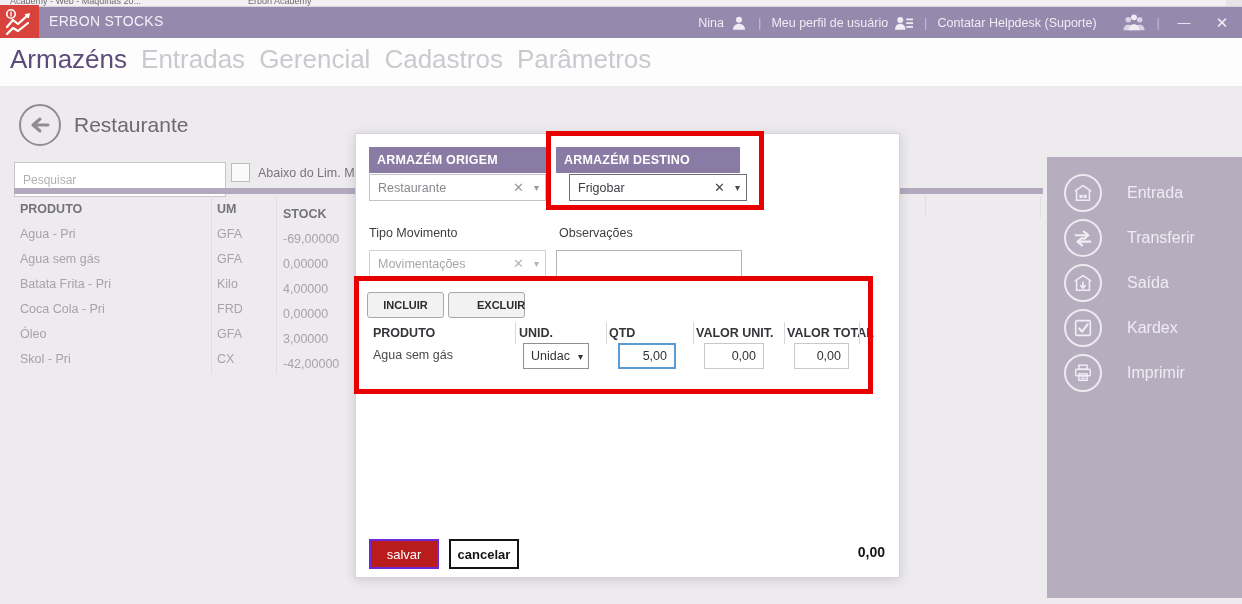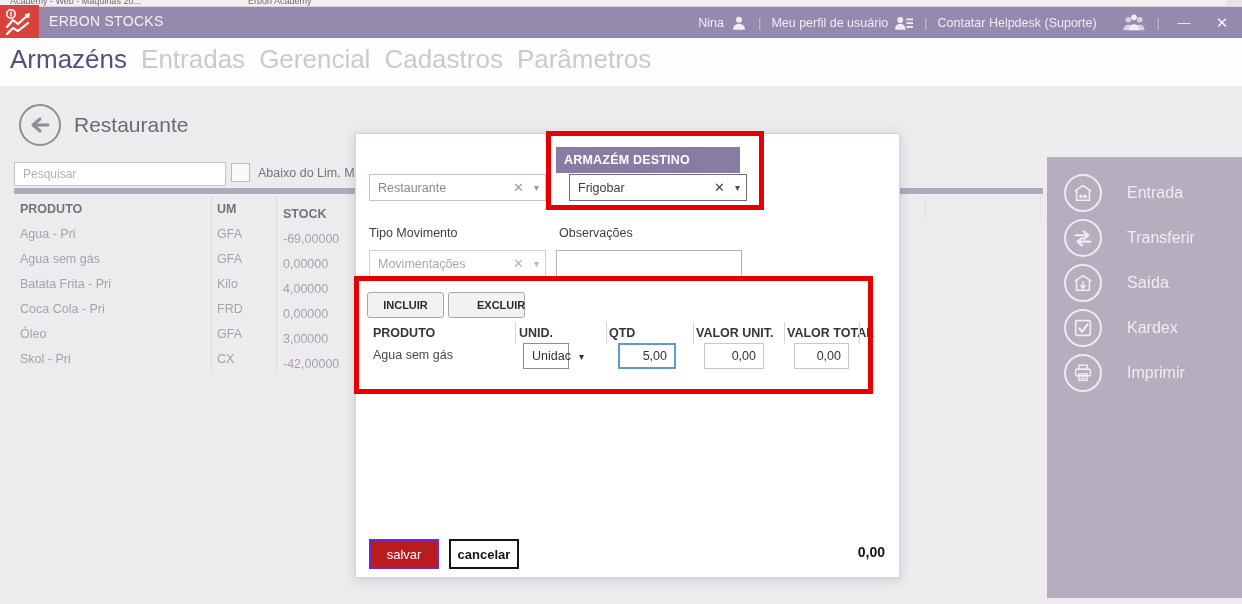--- a/index.html
+++ b/index.html
@@ -23,21 +23,21 @@
 
   
   .nav-band { position:absolute; left:0; top:38px; width:1242px; height:48px; background:#fdfdfd; }
   .nav { position:absolute; left:10px; top:44px; display:flex; gap:14px; font-size:26px; }
   .nav a { text-decoration:none; color:#cbc8cf; }
   .nav a.active { color:#5c4c7a; }
 
   
   .back-circle { position:absolute; left:19px; top:104px; width:42px; height:42px; border:2px solid #8f8d92; border-radius:50%; display:flex; align-items:center; justify-content:center; background:transparent; }
   .page-title { position:absolute; left:74px; top:113px; font-size:21px; color:#6c6a6f; }
-  .search-box { position:absolute; left:14px; top:162px; width:212px; height:24px; border:1px solid #c7c5c9; background:#fff; font-size:12px; padding:0 8px; color:#ec4899; font-family:"Liberation Sans",sans-serif; }
+  .search-box { position:absolute; left:14px; top:162px; width:212px; height:35px; border:1px solid #c7c5c9; background:#fff; font-size:12px; padding:0 8px; color:#ec4899; font-family:"Liberation Sans",sans-serif; }
   .search-box::placeholder { color:#b3b0b5; }
   .filter-check { position:absolute; left:231px; top:163px; width:19px; height:19px; border:1px solid #bdbabf; background:#fbfafb; }
   .filter-label { position:absolute; left:258px; top:166px; font-size:12.5px; color:#77757a; white-space:nowrap; }
 
   .table-topbar { position:absolute; left:14px; top:188px; width:1029px; height:6px; background:#b2a9bf; }
   .col-sep { position:absolute; width:1px; background:#e0dee1; }
 
   .stock-table { position:absolute; left:14px; top:196px; width:340px; }
   .st-row { display:flex; height:25px; align-items:center; font-size:12.5px; color:#a7a3a9; }
   .st-row.header { color:#75737a; font-weight:bold; }
@@ -205,20 +205,21 @@
     </div>
     <div class="st-row">
       <div class="st-c1">Skol - Pri</div>
       <div class="st-c2">CX</div>
       <div class="st-c3">-42,00000</div>
     </div>
   </div>
 
   <div class="modal">
 
+    <div class="wh-header" style="left:13px; top:13px; width:177px;">ARMAZÉM ORIGEM</div>
     <div class="combo" style="left:13px; top:40px; width:177px;">
       <span class="val">Restaurante</span>
       <span class="clear">✕</span>
       <span class="caret">▾</span>
     </div>
 
     <div class="wh-header" style="left:200px; top:13px; width:184px;">ARMAZÉM DESTINO</div>
     <div class="combo dark" style="left:200px; top:40px; width:178px;margin-left:13px;">
       <span class="val">Frigobar</span>
       <span class="clear">✕</span>
@@ -243,21 +244,21 @@
     <div class="mgrid-h" style="left:163px; top:192px;">UNID.</div>
     <div class="mgrid-sep" style="left:250px; top:188px;"></div>
     <div class="mgrid-h" style="left:253px; top:192px;">QTD</div>
     <div class="mgrid-sep" style="left:337px; top:188px;"></div>
     <div class="mgrid-h" style="left:340px; top:192px;">VALOR UNIT.</div>
     <div class="mgrid-sep" style="left:428px; top:188px;"></div>
     <div class="mgrid-h" style="left:431px; top:192px;">VALOR TOTAL</div>
     <div class="mgrid-sep" style="left:503px; top:188px;"></div>
 
     <div class="mgrid-cell" style="left:17px; top:214px;">Agua sem gás</div>
-    <div class="dd" style="left:167px; top:209px; width:46px;">
+    <div class="dd" style="left:167px; top:209px; width:66px;justify-content:center;">
       <span>Unidac</span>
       <span class="caret">▾</span>
     </div>
     <input class="num-input focus" style="left: 262px; top: 209px; width: 58px;" type="text" value="5,00">
     <input class="num-input" style="left: 348px; top: 209px; width: 60px;" type="text" value="0,00">
     <input class="num-input" style="left: 438px; top: 209px; width: 55px;" type="text" value="0,00">
 
     <button class="btn-salvar">salvar</button>
     <button class="btn-cancelar">cancelar</button>
     <div class="modal-total">0,00</div>

